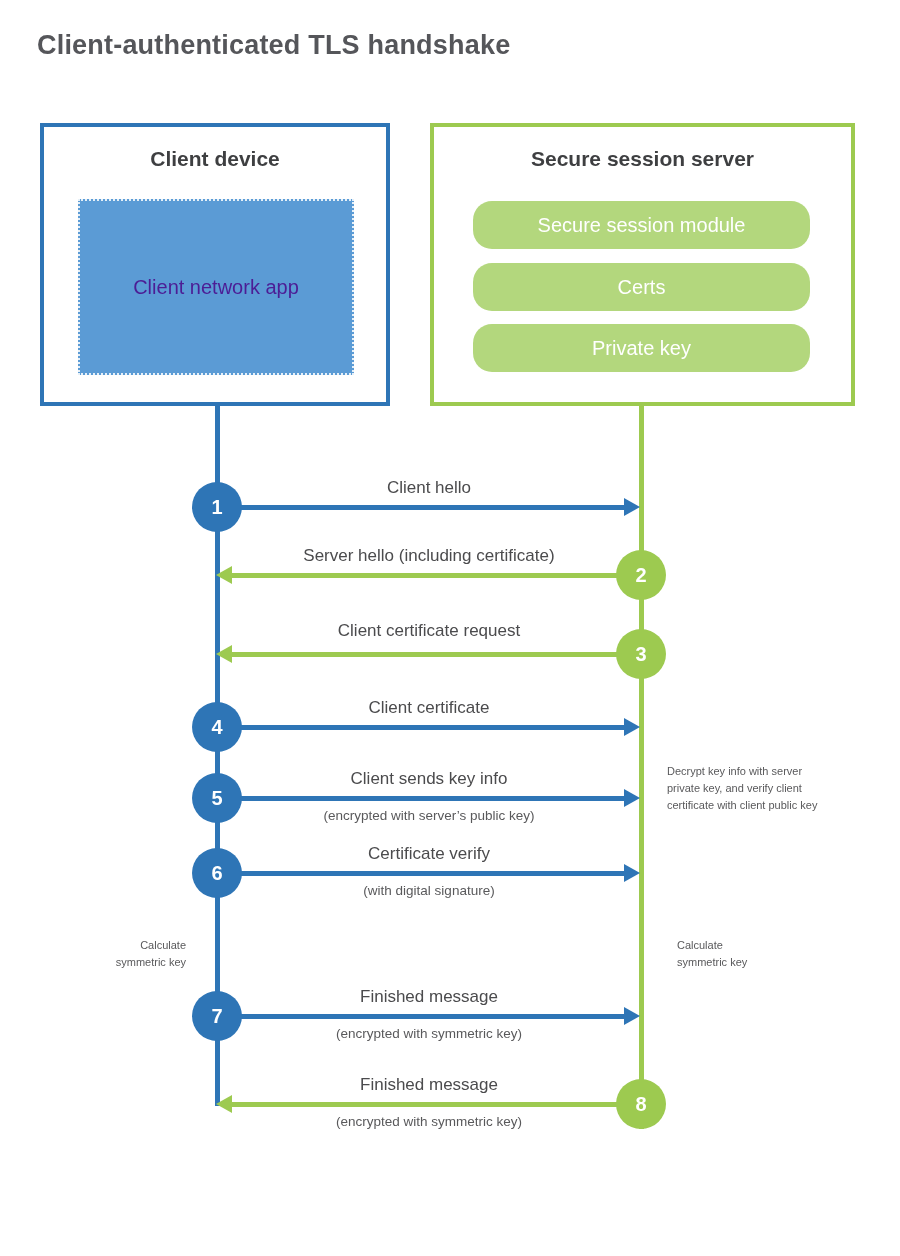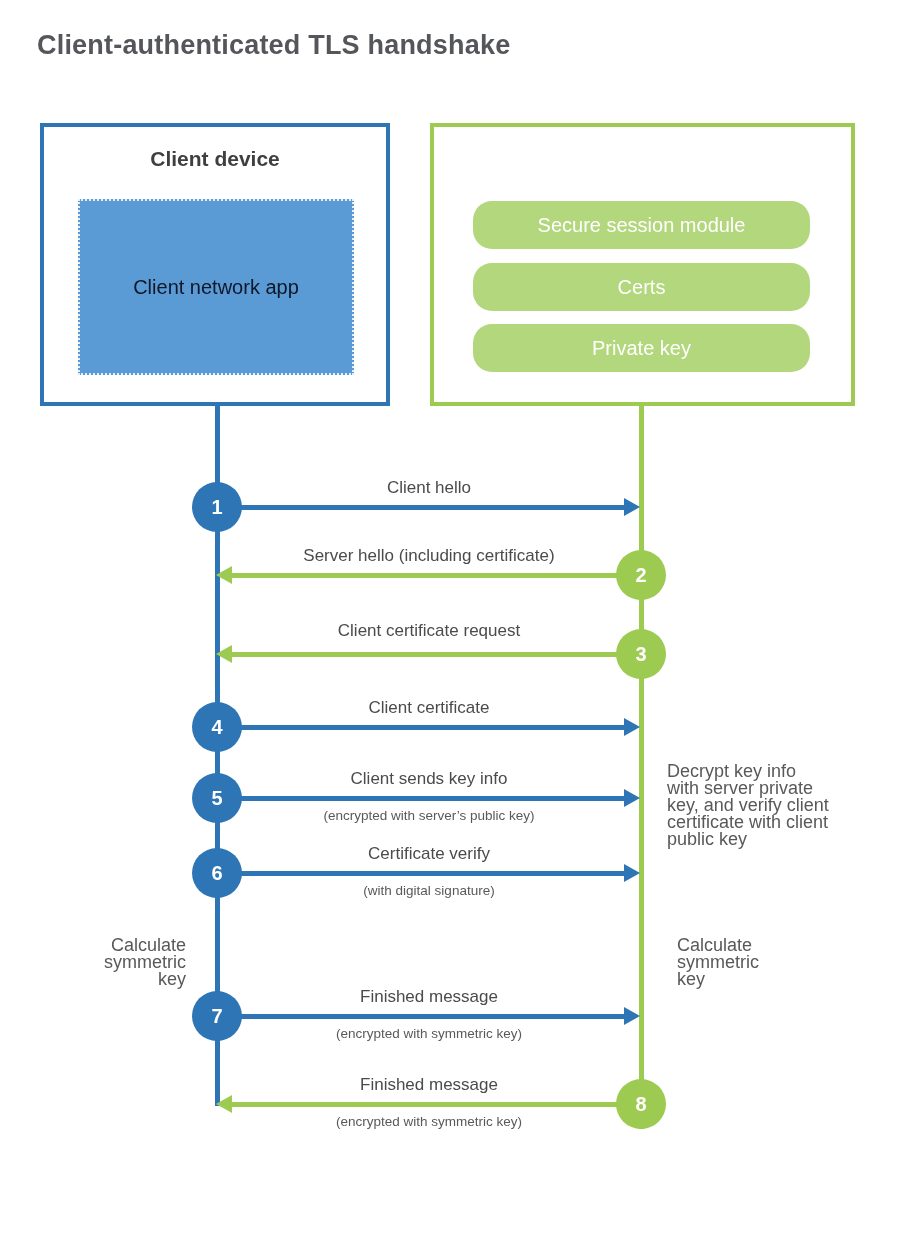--- a/index.html
+++ b/index.html
@@ -29,21 +29,21 @@
   .actor-box.server{left:430px;width:425px;border-color:var(--green);}
   .actor-title{
     position:absolute;left:0;right:0;top:20px;text-align:center;
     font-size:21px;font-weight:700;color:var(--header-dark);
   }
   .app-box{
     position:absolute;left:34px;top:72px;width:276px;height:176px;
     background:var(--blue-fill);
     border:2px dotted rgba(255,255,255,0.85);
     display:flex;align-items:center;justify-content:center;text-align:center;
-    color:#0f172a;font-size:20px;line-height:28px;
+    color:#4c1d95;font-size:20px;line-height:28px;
   }
   .app-box .app-text{width:200px;}
   .module-bar{
     position:absolute;left:39px;width:337px;height:48px;
     background:var(--green-fill);
     display:flex;align-items:center;justify-content:center;
     color:#ffffff;font-size:20px;border-radius:19px;
   }
   .module-bar.m0{top:74px;}
   .module-bar.m1{top:136px;}
@@ -74,41 +74,42 @@
   .msg-label{
     position:absolute;left:217px;width:424px;text-align:center;
     font-size:17px;line-height:22px;color:var(--label-gray);
   }
   .msg-sublabel{
     position:absolute;left:217px;width:424px;text-align:center;
     font-size:13.5px;line-height:17px;color:var(--note-gray);
   }
 
   .side-note{
-    position:absolute;font-size:18px;line-height:17px;color:var(--note-gray);
+    position:absolute;font-size:11px;line-height:17px;color:var(--note-gray);
   }
   .side-note.decrypt{left:667px;top:763px;width:162px;text-align:left;}
   .side-note.calc-left{left:94px;top:937px;width:92px;text-align:right;}
   .side-note.calc-right{left:677px;top:937px;width:92px;text-align:left;}
 </style>
 </head>
 <body>
 
 <div id="canvas">
 
   <div class="page-title">Client-authenticated TLS handshake</div>
 
   <div class="actor-box client">
     <div class="actor-title">Client device</div>
     <div class="app-box">
       <div class="app-text">Client network app</div>
     </div>
   </div>
 
   <div class="actor-box server">
+    <div class="actor-title">Secure session server</div>
     <div class="module-bar m0">Secure session module</div>
     <div class="module-bar m2">Private key</div>
     <div class="module-bar m1">Certs</div>
   </div>
 
   <div class="lifeline client"></div>
   <div class="lifeline server"></div>
 
   <div id="steps-layer">
       <div class="step-circle client" style="top: 482px;">1</div>

